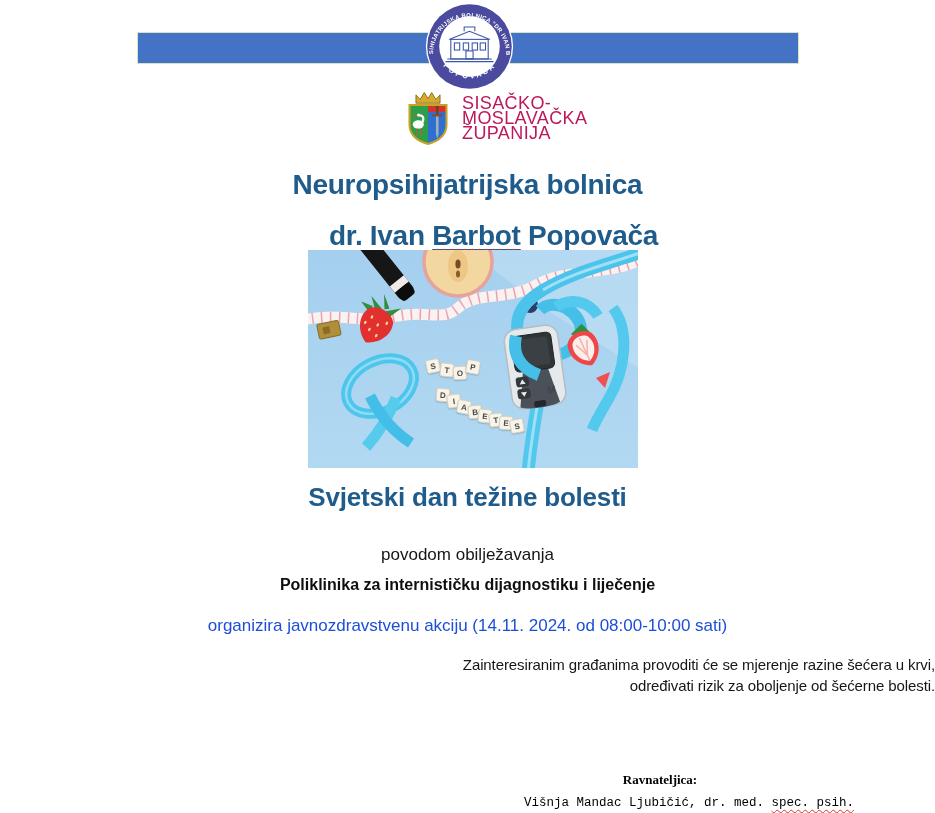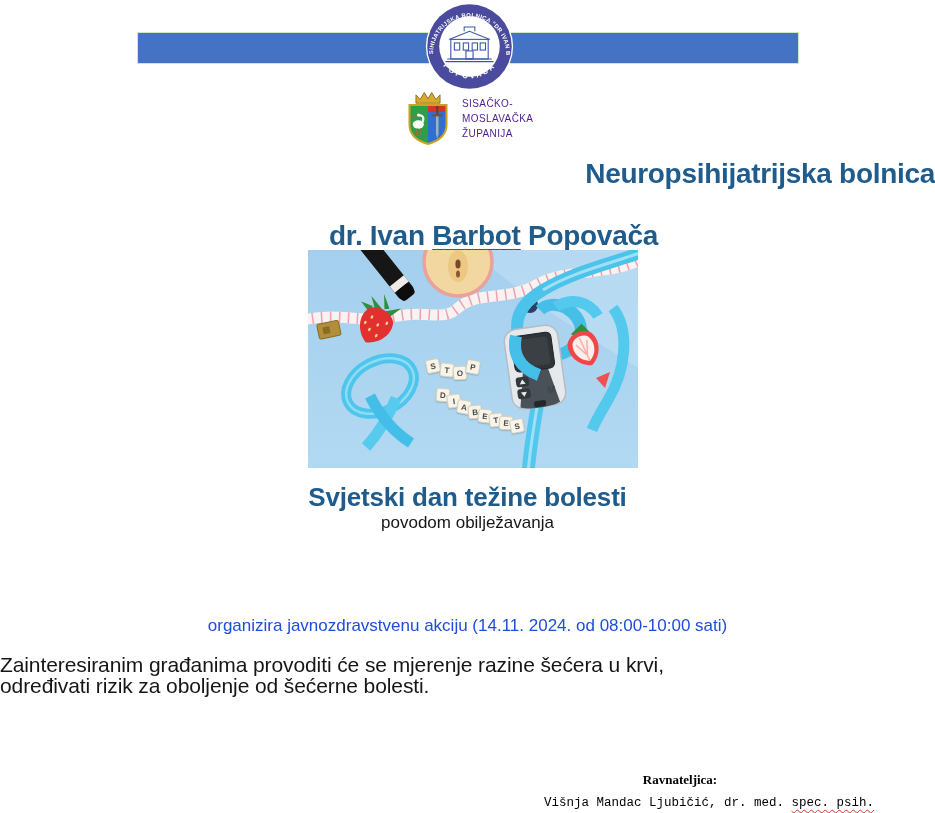--- a/index.html
+++ b/index.html
@@ -9,55 +9,55 @@
   }
   
   .banner {
     position:absolute; left:137px; top:32px; width:660px; height:30px;
     background:#4472C4; border:1px solid #d5e4c3;
   }
   
   .seal { position:absolute; left:425px; top:2px; width:89px; height:89px; z-index:3; }
   
   .county { position:absolute; left:403px; top:89px; display:flex; align-items:center; gap:9px; z-index:2; }
-  .county-name { color:#4c1d95; font-size:10px; line-height:15px; letter-spacing:0.4px; }
+  .county-name { color:#be185d; font-size:18px; line-height:15px; letter-spacing:0.4px; }
   
   .title-line {
     position:absolute; left:0; width:100%; text-align:center;
     color:#1F5C8C; font-weight:bold; font-size:28px; letter-spacing:-0.3px; white-space:pre;
   }
-  .title1 { top:158px;text-align:right; }
+  .title1 { top:169px; }
   .title2 { top:220px;padding-left:26px; }
   .uline { text-decoration:underline; text-decoration-thickness:1.5px; text-underline-offset:4px; }
   .spell { text-decoration-line:underline; text-decoration-style:wavy; text-decoration-color:#e03228; text-decoration-thickness:1px; text-underline-offset:3px; }
   .uline .spell { text-decoration-line:underline; }
   
   .photo { position:absolute; left:308px; top:250px; width:330px; height:218px; overflow:hidden; }
   .photo svg { display:block; }
   .dice-layer { position:absolute; left:0; top:0; width:100%; height:100%; }
   .die {
     position:absolute; width:12px; height:12px; background:#f8f4e9;
     border:1px solid #d9d1bd; border-radius:2.5px;
     box-shadow:0 1px 1px rgba(40,70,100,.25);
     display:flex; align-items:center; justify-content:center;
     font-size:8px; font-weight:bold; color:#4a4a45;
   }
   
   .headline {
     position:absolute; top:482px; left:0; width:100%; text-align:center;
     color:#1F5C8C; font-weight:bold; font-size:26px; letter-spacing:-0.2px;
   }
-  .sub1 { position:absolute; top:513px; left:0; width:100%; text-align:center; font-size:17px; color:#161616; }
+  .sub1 { position:absolute; top:545px; left:0; width:100%; text-align:center; font-size:17px; color:#161616; }
   .sub2 { position:absolute; top:576px; left:0; width:100%; text-align:center; font-size:16px; font-weight:bold; color:#0f0f0f; }
   .sub3 { position:absolute; top:616px; left:0; width:100%; text-align:center; font-size:17px; color:#1d4ed8; }
-  .bodytext { position:absolute; top:654px; left:0; width:100%; text-align:left; font-size:21px; color:#161616; line-height:21px; letter-spacing:-0.1px; }
+  .bodytext { position:absolute; top:654px; left:0; width:100%; text-align:right; font-size:15px; color:#161616; line-height:21px; letter-spacing:-0.1px; }
   .bodytext div { white-space:pre; }
   
   .footer {
-    position:absolute; left:544px; top:772px; width:272px; text-align:center;
+    position:absolute; left:524px; top:772px; width:272px; text-align:center;
     font-family:"Liberation Serif", serif; color:#000;
   }
   .footer .role { font-size:13px; font-weight:bold; }
   .footer .name { font-size:12.5px; margin-top:8px; white-space:pre;font-family:Liberation Mono, monospace; }
 </style>
 </head>
 <body>
 
 <div id="page">
 
@@ -235,20 +235,21 @@
         <div class="die" style="left: 160px; top: 155px; transform: rotate(-5deg);">B</div>
         <div class="die" style="left: 170px; top: 159px; transform: rotate(7deg);">E</div>
         <div class="die" style="left: 181px; top: 163px; transform: rotate(-6deg);">T</div>
         <div class="die" style="left: 191px; top: 166px; transform: rotate(4deg);">E</div>
         <div class="die" style="left: 202px; top: 169px; transform: rotate(-10deg);">S</div>
       </div>
   </div>
 
   <div class="headline">Svjetski dan težine bolesti</div>
   <div class="sub1">povodom obilježavanja</div>
+  <div class="sub2">Poliklinika za internističku dijagnostiku i liječenje</div>
   <div class="sub3">organizira javnozdravstvenu akciju (14.11. 2024. od 08:00-10:00 sati)</div>
 
   <div class="bodytext">
     <div>Zainteresiranim građanima provoditi će se mjerenje razine šećera u krvi,</div>
     <div>određivati rizik za oboljenje od šećerne bolesti.</div>
   </div>
 
   <div class="footer">
     <div class="role">Ravnateljica:</div>
     <div class="name"><span>Višnja Mandac Ljubičić, dr. med. </span><span class="spell">spec. psih.</span></div>

